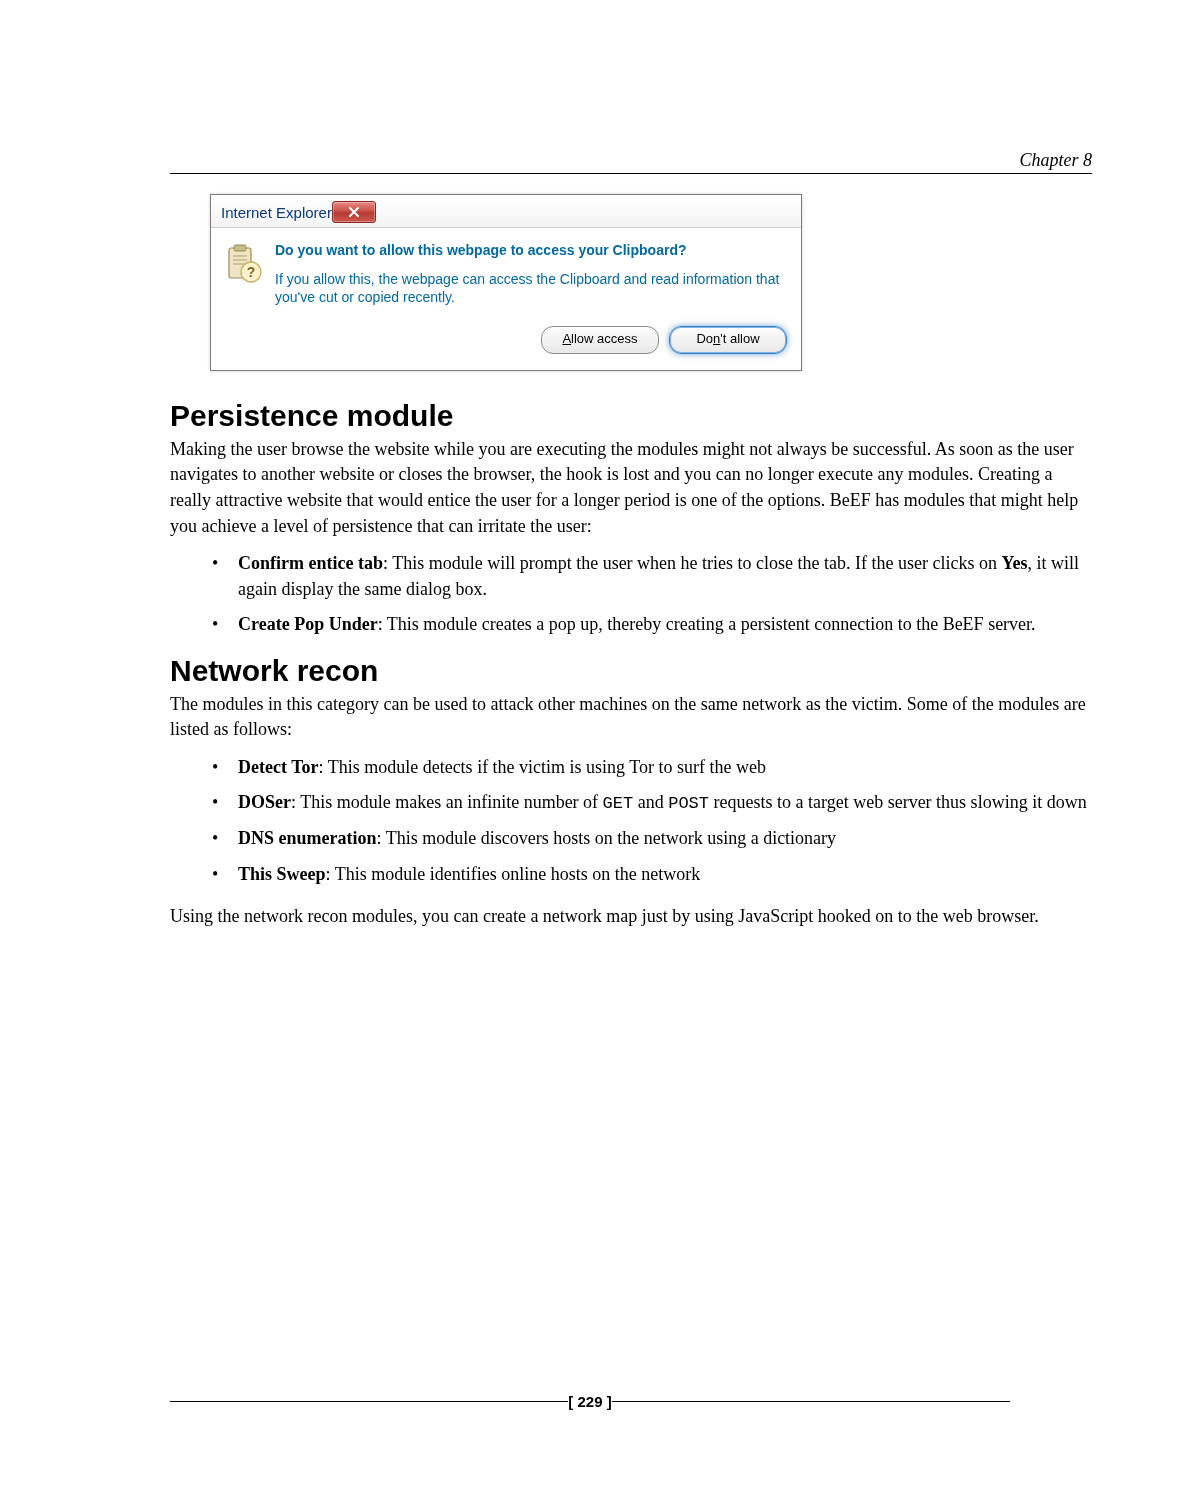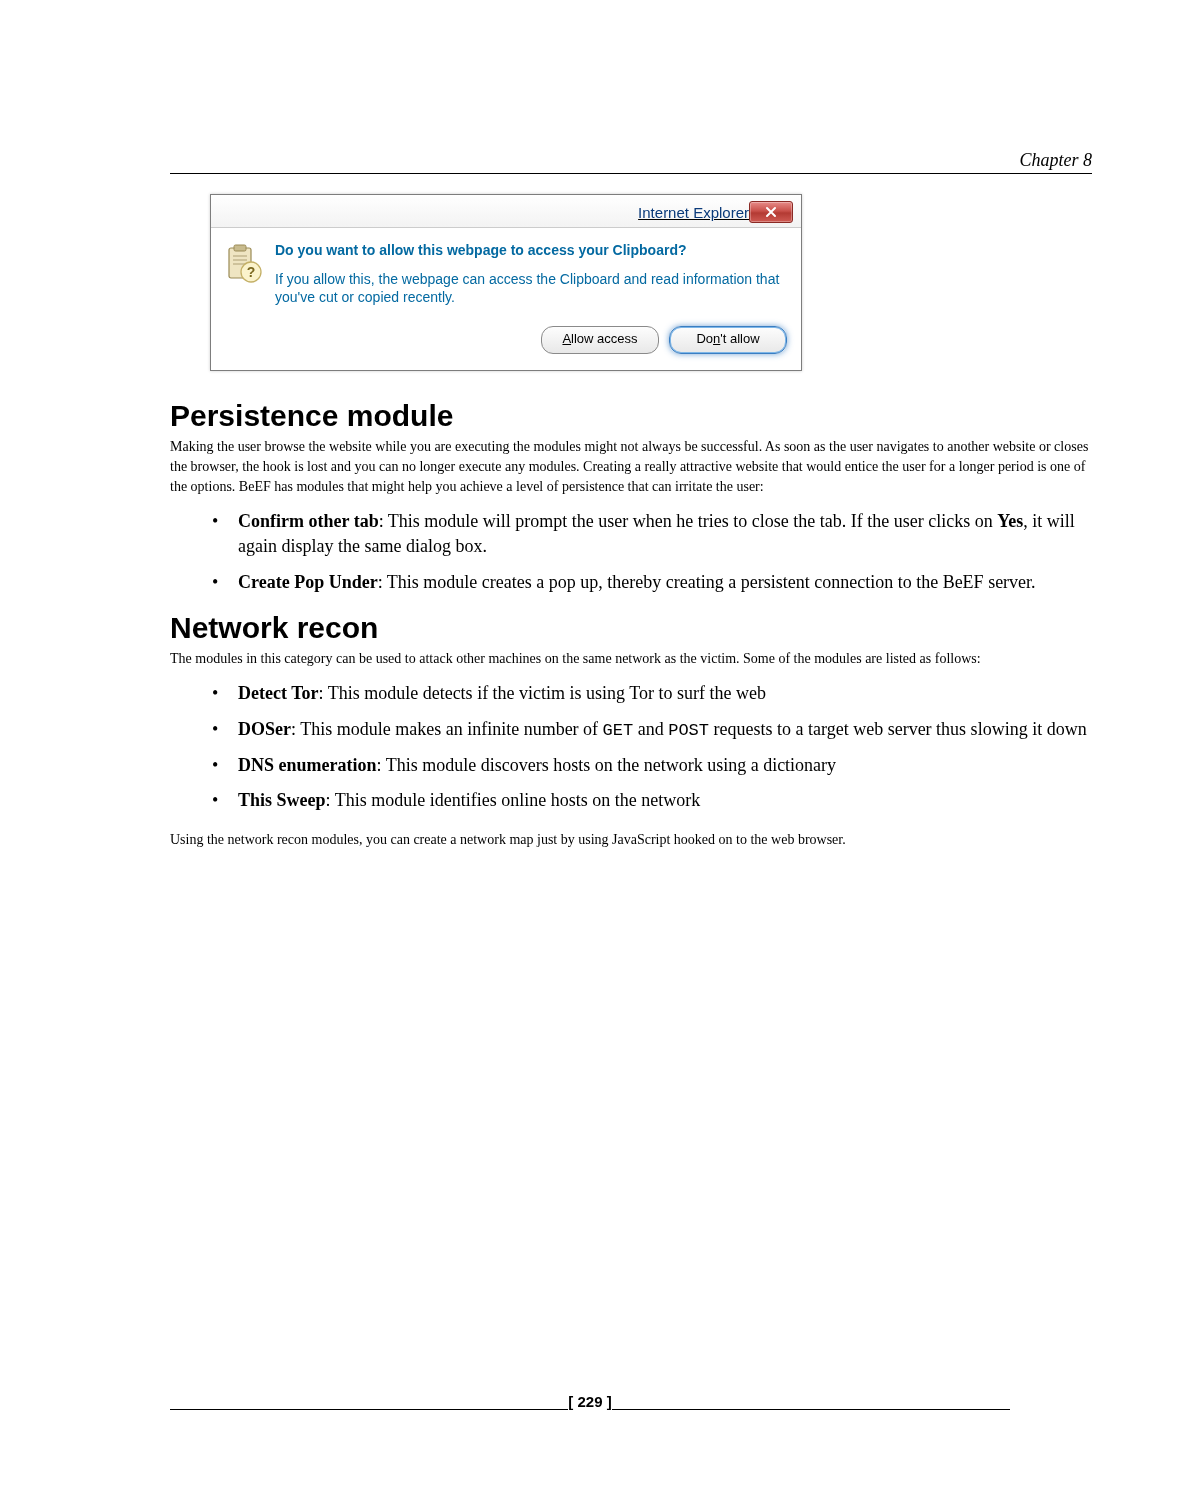--- a/index.html
+++ b/index.html
@@ -35,25 +35,24 @@
   .dialog {
     width: 590px;
     border: 1px solid #7d7d7d;
     box-shadow: 0 0 3px rgba(0,0,0,0.2);
     font-family: Tahoma, Arial, sans-serif;
     font-size: 14px;
   }
   .dialog-titlebar {
     display: flex;
     align-items: center;
-    justify-content: flex-end;
+    justify-content: flex-start;
     padding: 6px 8px 4px 10px;
     border-bottom: 1px solid #ccc;
     background: linear-gradient(#fff, #f3f3f3);
-    text-decoration: underline;
   }
   .dialog-title {
     color: #0a3a7a;
     font-size: 15px;
   }
   .close-btn {
     width: 42px;
     height: 20px;
     background: linear-gradient(#e78b87, #c9504a 45%, #b33a33 55%, #cf5a53);
     border: 1px solid #8a2a25;
@@ -107,21 +106,21 @@
   }
   .win-btn .u { text-decoration: underline; }
 
   h2.section {
     font-family: Arial, Helvetica, sans-serif;
     font-weight: bold;
     font-size: 30px;
     margin: 14px 0 4px 0;
   }
   p.body {
-    font-size: 14px;
+    font-size: 18px;
     line-height: 1.42;
     margin: 4px 0 12px 0;
   }
   ul.bullets {
     list-style: none;
     padding: 0 0 0 46px;
     margin: 6px 0 16px 0;
   }
   ul.bullets li {
     position: relative;
@@ -141,21 +140,21 @@
   code.mono {
     font-family: "Courier New", Courier, monospace;
     font-size: 17px;
   }
   .footer {
     position: absolute;
     left: 170px;
     right: 170px;
     bottom: 90px;
     display: flex;
-    align-items: flex-end;
+    align-items: center;
     gap: 0;
   }
   .footer .line {
     flex: 1;
     border-top: 1px solid #000;
   }
   .footer .pnum {
     font-weight: bold;
     font-size: 15px;
     font-family: Arial, Helvetica, sans-serif;
@@ -201,21 +200,21 @@
         <div class="win-btn"><span class="u">A</span><span>llow access</span></div>
         <div class="win-btn default"><span>Do</span><span class="u">n</span><span>'t allow</span></div>
       </div>
     </div>
   </div>
 
   <h2 class="section">Persistence module</h2>
   <p class="body">Making the user browse the website while you are executing the modules might not always be successful. As soon as the user navigates to another website or closes the browser, the hook is lost and you can no longer execute any modules. Creating a really attractive website that would entice the user for a longer period is one of the options. BeEF has modules that might help you achieve a level of persistence that can irritate the user:</p>
   <ul class="bullets">
     <li>
-      <span class="b">Confirm other tab</span><span>: This module will prompt the user when he tries to close the tab. If the user clicks on </span><span class="b">Yes</span><span>, it will again display the same dialog box.</span>
+      <span class="b">Confirm entice tab</span><span>: This module will prompt the user when he tries to close the tab. If the user clicks on </span><span class="b">Yes</span><span>, it will again display the same dialog box.</span>
     </li>
     <li>
       <span class="b">Create Pop Under</span><span>: This module creates a pop up, thereby creating a persistent connection to the BeEF server.</span>
     </li>
   </ul>
 
   <h2 class="section">Network recon</h2>
   <p class="body">The modules in this category can be used to attack other machines on the same network as the victim. Some of the modules are listed as follows:</p>
   <ul class="bullets">
     <li>

